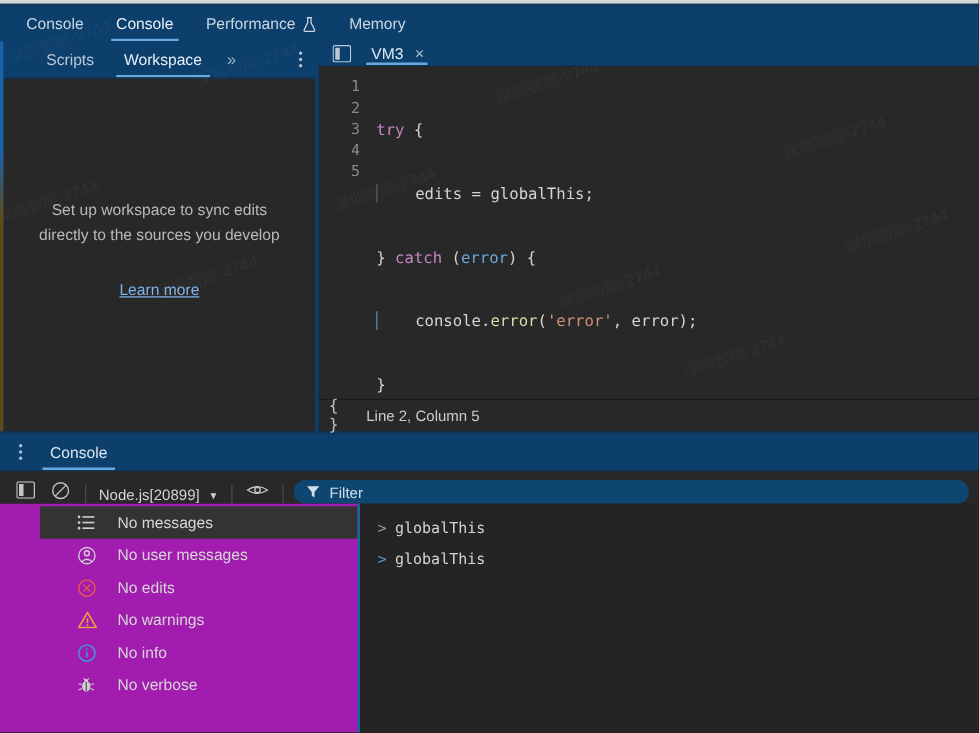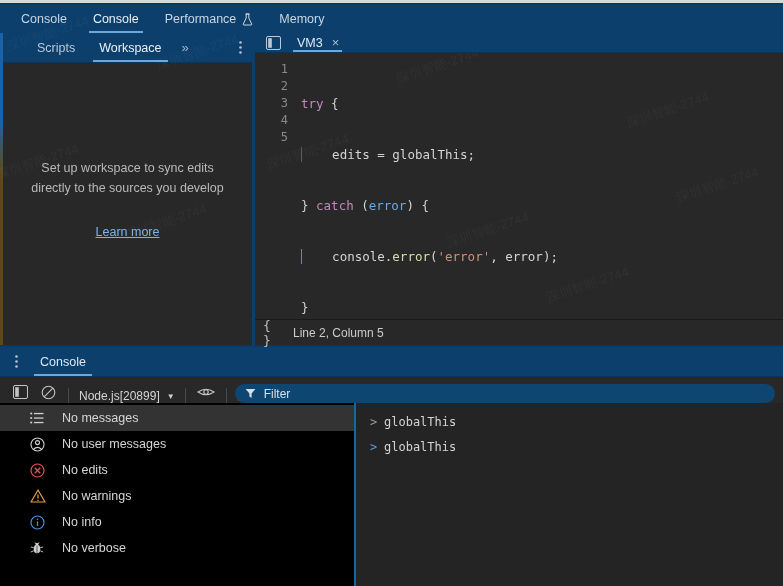--- a/index.html
+++ b/index.html
@@ -321,25 +321,26 @@
     margin-left: 8px;
   }
 
   .console-body {
     flex: 1 1 auto;
     display: flex;
     min-height: 0;
     background: #242424;
   }
   .console-sidebar {
-    width: 356px; flex: 0 0 auto;
-    background: #000000;
+    width: 288px; flex: 0 0 auto;
+    background: #a21caf;
     border-right: 2px solid #13699e;
     padding-top: 2px;
     overflow: hidden;
+    padding-left: 32px;
   }
   .cs-row {
     height: 26px;
     display: flex; align-items: center;
     padding-left: 30px;
     font-size: 12.5px;
     color: #d6d6d6;
     cursor: default;
   }
   .cs-row.selected { background: #333333; }

